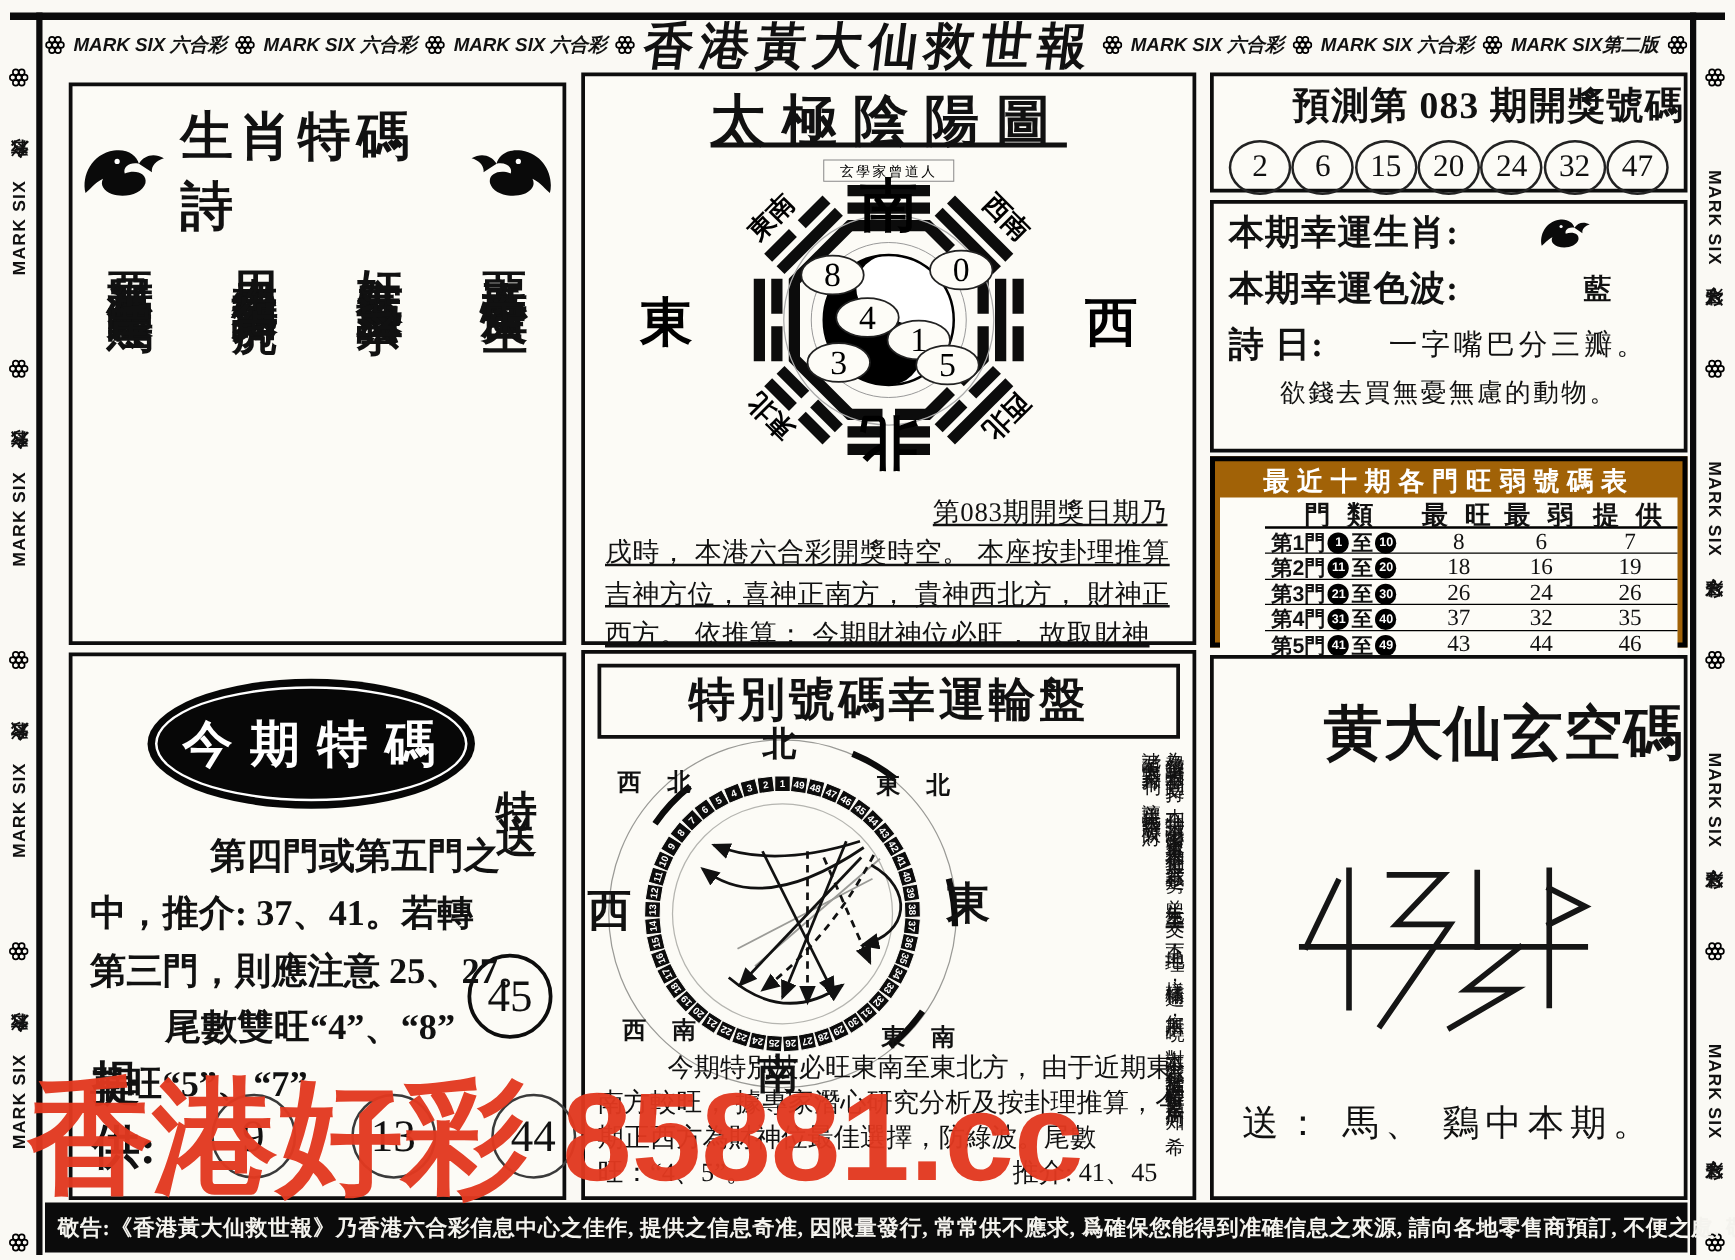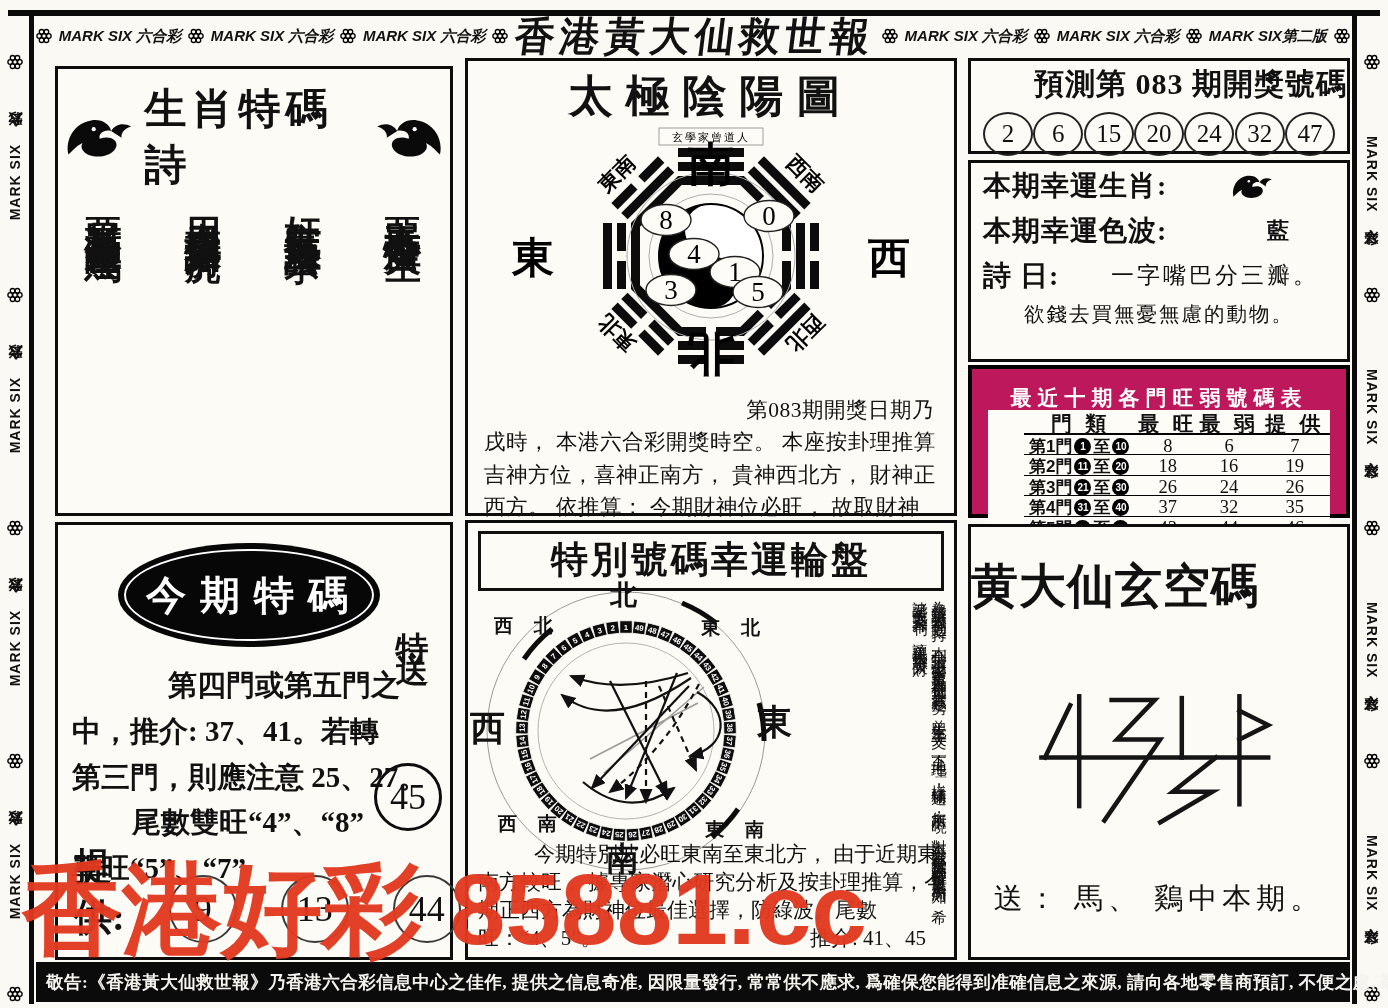--- a/index.html
+++ b/index.html
@@ -84,35 +84,35 @@
   
   .lucky-row{display:flex;align-items:center;padding:0 12px;height:45px;}
   .lucky-label{font-size:28px;font-weight:700;letter-spacing:1px;}
   .lucky-value{margin-left:auto;margin-right:46px;font-size:26px;}
   .lucky-value.small{font-size:22px;font-weight:700;}
   .lucky-value.poem{font-size:23px;letter-spacing:3px;margin-right:16px;}
   .lucky-foot{text-align:center;font-size:20.5px;letter-spacing:2px;margin-top:2px;}
   .icon-zodiac{display:inline-block;width:48px;height:32px;margin-left:auto;margin-right:60px;}
   .icon-zodiac svg{width:100%;height:100%;}
   
-  .stats{background:#be185d;border:4px solid #000;padding:16px;}
+  .stats{background:#a16207;border:4px solid #000;padding:4px;}
   .stats-title{color:#fff;text-align:center;font-size:21px;font-weight:800;letter-spacing:6px;height:25px;
                line-height:25px;font-family:"Liberation Sans","DejaVu Sans",sans-serif;}
   .stats-table{background:#fdfcf7;}
   .t-hrow,.t-row{display:grid;grid-template-columns:37% 20% 20% 23%;align-items:center;margin-left:36px;}
   .t-hrow{height:23px;font-size:21px;font-weight:700;text-align:center;border-bottom:2px solid #000;letter-spacing:4px;}
   .t-row{height:19.4px;border-bottom:1.5px solid #000;}
   .t-row:last-child{border-bottom:none;}
   .t-gate{display:flex;align-items:center;gap:2px;padding-left:5px;font-weight:700;font-size:17px;
           font-family:"Liberation Sans","DejaVu Sans",sans-serif;white-space:nowrap;}
   .badge{display:inline-block;width:17px;height:17px;border-radius:50%;background:#000;color:#fff;
          font-size:10px;line-height:17px;text-align:center;font-family:"Liberation Sans","DejaVu Sans",sans-serif;font-weight:700;}
   .t-val{text-align:center;font-size:18.5px;}
   
-  .xk-title{text-align:left;font-size:47px;font-weight:900;letter-spacing:1px;margin-top:28px;}
+  .xk-title{text-align:right;font-size:47px;font-weight:900;letter-spacing:1px;margin-top:28px;}
   .xk-glyph{position:absolute;left:56px;top:150px;}
   .xk-gift{position:absolute;bottom:38px;left:0;right:0;text-align:center;font-size:29px;font-weight:400;letter-spacing:5px;}
   
   .footer{position:absolute;left:36px;right:38px;top:962px;height:40px;background:#0b0b0b;color:#f4f3ee;
           display:flex;align-items:center;padding:0 10px;font-size:17.5px;font-weight:600;letter-spacing:0.5px;
           white-space:nowrap;box-sizing:border-box;z-index:5;}
   .watermark{position:absolute;left:22px;top:844px;font-size:100px;font-weight:800;white-space:nowrap;
              font-family:"Liberation Sans","DejaVu Sans",sans-serif;z-index:40;letter-spacing:0;opacity:0.96;text-align:center;}
 </style>
 </head>
@@ -399,21 +399,21 @@
         </span>
       <span class="offer-circle">
           <span>13</span>
         </span>
       <span class="offer-circle">
           <span>44</span>
         </span>
     </div>
   </div>
 
-  <div class="panel" style="left:465px;top:58px;width:492px;height:458px;">
+  <div class="panel" style="left:465px;top:58px;width:492px;height:458px;text-decoration:underline;">
     <div class="taiji-title">太極陰陽圖</div>
     <svg class="taiji-svg" width="470" height="266" viewBox="0 0 470 266">
 
       <rect x="183" y="2" width="104" height="17" fill="#fdfcf7" stroke="#888" stroke-width="0.8"></rect>
       <text x="235" y="15" font-size="11" letter-spacing="2" text-anchor="middle">玄學家曾道人</text>
 
       <g class="trig" transform="translate(235,38)">
           <rect x="-33" y="-16" width="66" height="9"></rect>
           <rect x="-33" y="-2" width="66" height="9"></rect>
           <rect x="-33" y="12" width="66" height="9"></rect>

